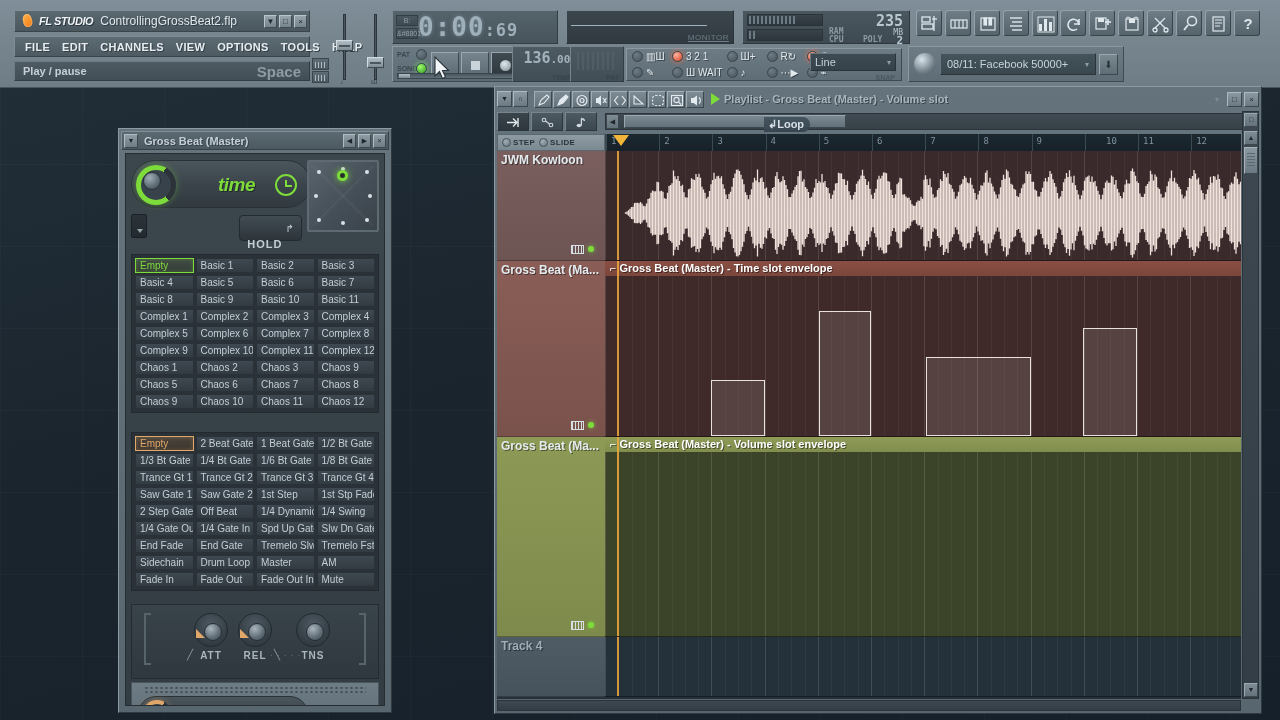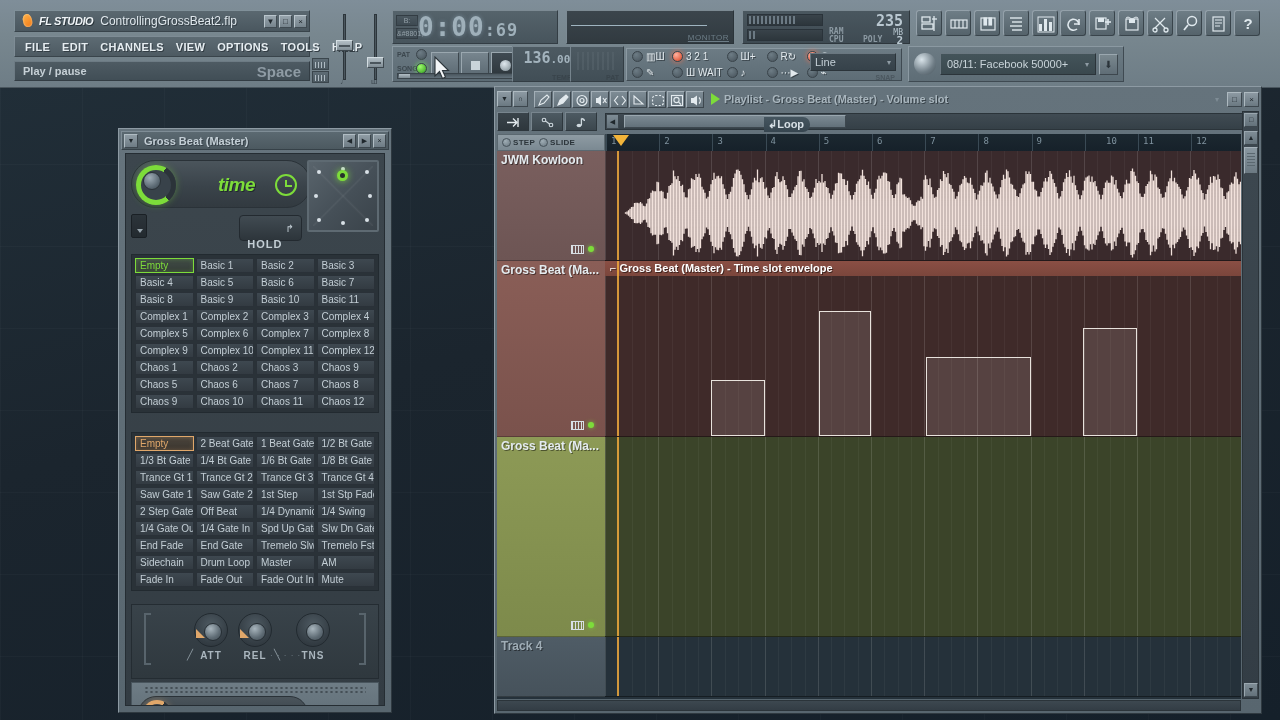--- a/index.html
+++ b/index.html
@@ -995,20 +995,21 @@
           <div class="env-block" style="left: 478px; width: 54px; top: 67px; bottom: 0px;"></div>
         </div>
         <div class="track-label" style="top: 286px; height: 200px; background: linear-gradient(rgb(141, 154, 86), rgb(125, 138, 75)); border-bottom: 1px solid rgba(0, 0, 0, 0.35);">Gross Beat (Ma...</div>
         <div style="position: absolute; left: 74px; width: 26px; height: 12px; top: 468px; display: flex; align-items: center; gap: 4px;">
           <span style="width:13px;height:9px;border:1px solid #d8dfe4;background:repeating-linear-gradient(90deg,#d8dfe4 0 1px,transparent 1px 3px);"></span>
           <span style="width:6px;height:6px;border-radius:50%;background:#7ddc3a;box-shadow:0 0 4px rgba(125,220,60,.8);"></span>
         </div>
         <div class="track-row" style="top: 286px; height: 200px; background: rgb(59, 68, 41); border-bottom: 1px solid rgba(0, 0, 0, 0.4);">
           <div class="gridlines"></div>
           <div class="barlines"></div>
+          <div class="clip-title" style="background: linear-gradient(rgb(143, 156, 88), rgb(128, 141, 76));">⌐ Gross Beat (Master) - Volume slot envelope</div>
           <div style="position: absolute; left: 12px; top: 0px; bottom: 0px; width: 2px; background: rgb(240, 169, 60); opacity: 0.85;"></div>
           <div class="env-block" style="left: 264px; width: 55px; top: 219px; bottom: 0px;"></div>
         </div>
         <div class="track-label" style="top: 486px; height: 60px; background: linear-gradient(rgb(79, 92, 102), rgb(70, 82, 91)); border-bottom: 1px solid rgba(0, 0, 0, 0.35); color: rgb(159, 173, 182);">Track 4</div>
         <div class="track-row" style="top: 486px; height: 60px; background: rgb(37, 49, 58); border-bottom: 1px solid rgba(0, 0, 0, 0.4);">
           <div class="gridlines"></div>
           <div class="barlines"></div>
           <div style="position: absolute; left: 12px; top: 0px; bottom: 0px; width: 2px; background: rgb(240, 169, 60); opacity: 0.85;"></div>
         </div>
       </div>

